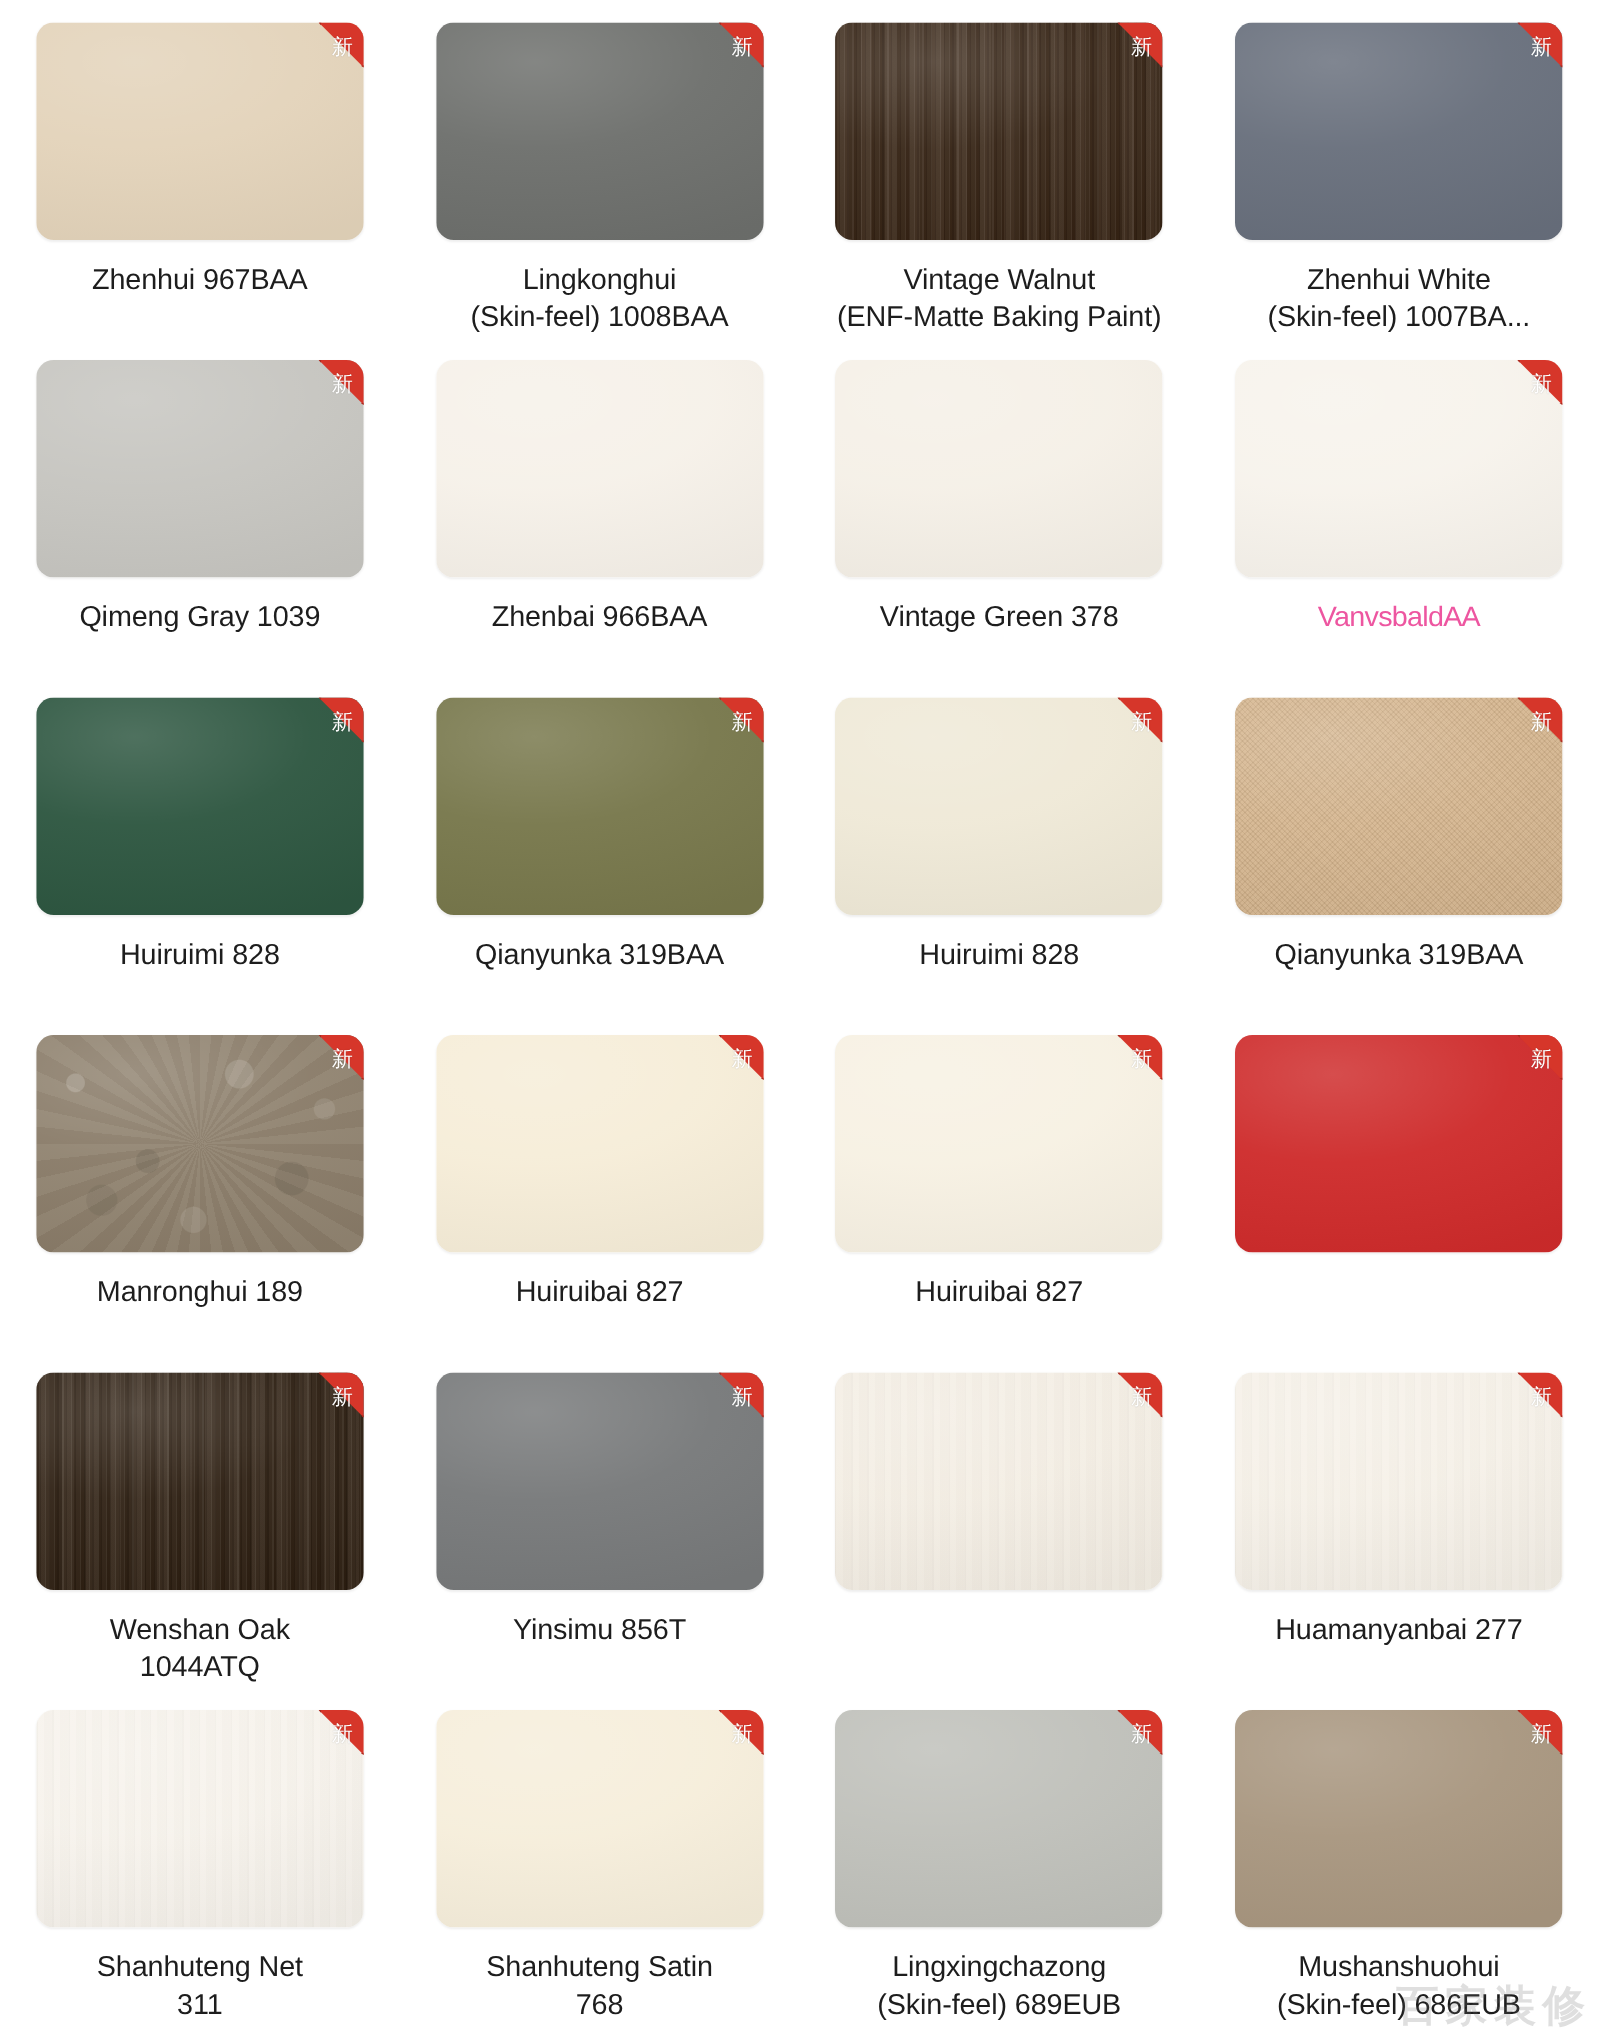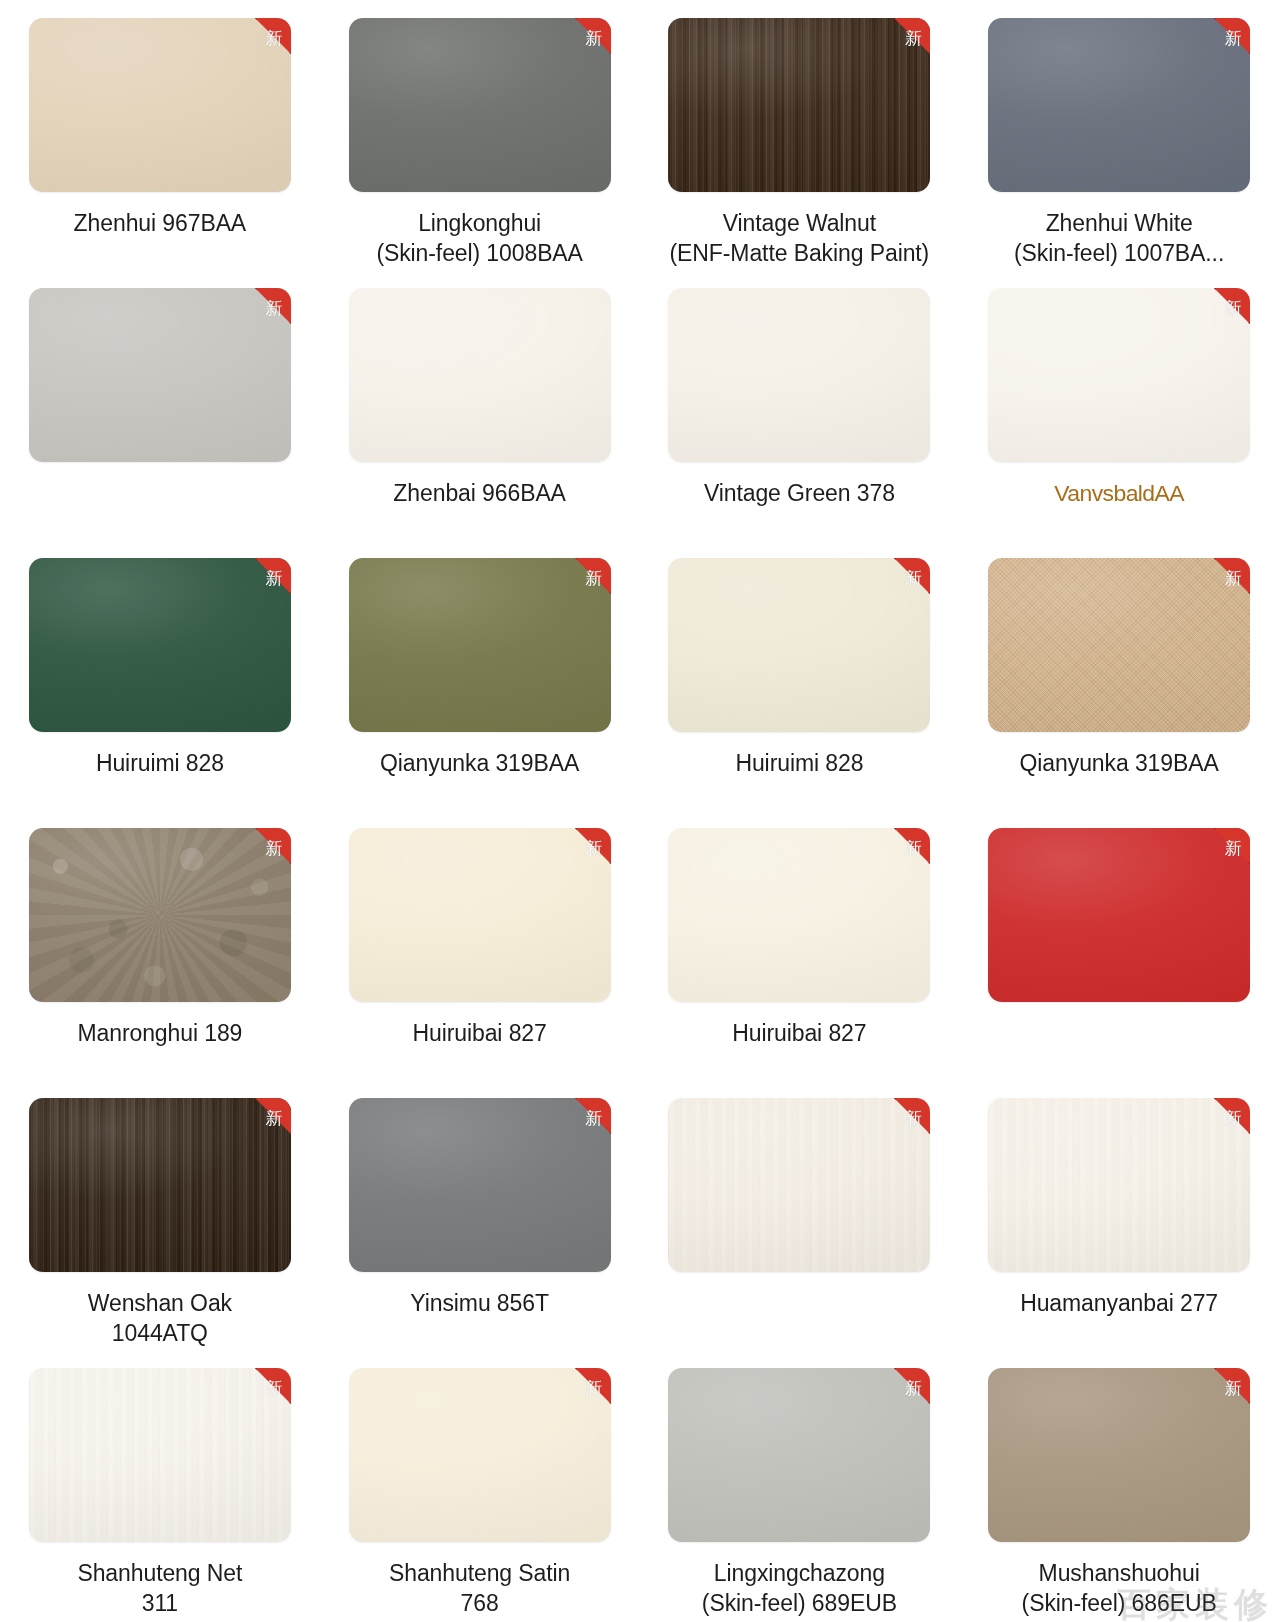--- a/index.html
+++ b/index.html
@@ -171,21 +171,21 @@
     text-align: center;
     font-size: 23px;
     line-height: 1.32;
     color: #1d1d1d;
     font-family: "Liberation Sans", sans-serif;
     letter-spacing: -0.1px;
     white-space: pre-line;
   }
 
   .label.glitch {
-    color: #a16207;
+    color: #ec4899;
     filter: blur(0.35px);
     opacity: 0.92;
     letter-spacing: -0.6px;
     transform: scaleY(0.97);
   }
 
   
   .watermark {
     position: absolute;
     right: 6px;
@@ -288,20 +288,21 @@
           </div>
           <div class="badge">
             <svg width="56" height="56" viewBox="0 0 56 56">
               <path d="M20 0 H42 A14 14 0 0 1 56 14 V36 Z" fill="#d6362a"></path>
               <path d="M20 0 L21.6 2.2 L22 0 Z" fill="#a82a1f"></path>
               <path d="M56 36 L53.6 34.6 L56 34.2 Z" fill="#a82a1f"></path>
             </svg>
             <span class="glyph">新</span>
           </div>
         </div>
+        <div class="label">Qimeng Gray 1039</div>
       </div>
       <div class="cell">
         <div class="chip-wrap">
           <div class="chip">
             <div class="base" style="background: rgb(246, 241, 233);"></div>
             <div class="tex-flat"></div>
             <div class="sheen"></div>
           </div>
         </div>
         <div class="label">Zhenbai 966BAA</div>

